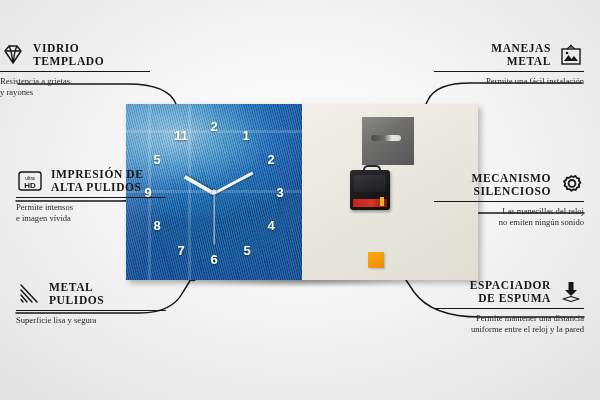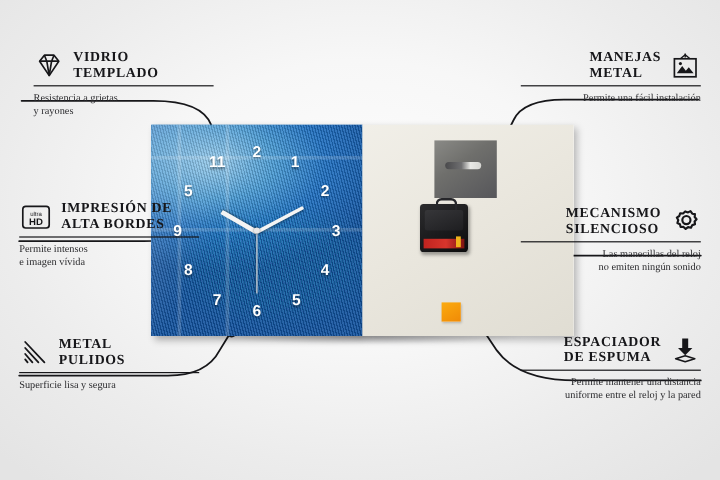--- a/index.html
+++ b/index.html
@@ -95,21 +95,21 @@
 
   
   .callout{position:absolute;}
   .callout .head{display:flex;align-items:center;gap:7px;}
   .callout.right .head{justify-content:flex-end;}
   .title{
     font-family:"Liberation Serif",serif;font-weight:bold;
     font-size:11.5px;letter-spacing:.6px;color:#17171a;line-height:13px;
   }
   .callout.left .title{text-align:left;}
-  .callout.right .title{}
+  .callout.right .title{text-align:right;}
   .rule{height:1.4px;background:#17171a;margin:3px 0 4px;}
   .desc{
     font-size:8.6px;line-height:10.5px;color:#2a2a2d;
     font-family:"Liberation Serif",serif;
   }
   .callout.right .desc{text-align:right;}
   .ic{flex:0 0 auto;display:block;}
 
   #lines{position:absolute;left:0;top:0;width:600px;height:400px;}
 </style>
@@ -176,21 +176,21 @@
         <div class="face"></div>
         <div class="batt">
             <b></b>
           </div>
       </div>
       <div id="foam"></div>
     </div>
 
   </div>
 
-  <div class="callout left" style="left:28px;top:42px;width:150px">
+  <div class="callout left" style="left:0;top:42px;width:150px">
     <div class="head">
       <svg class="ic" width="26" height="24" viewBox="0 0 26 24">
         <g fill="none" stroke="#17171a" stroke-width="1.4" stroke-linejoin="round">
           <path d="M5,8 L9,3 L17,3 L21,8 L13,20 Z"></path>
           <path d="M5,8 L21,8 M9,3 L11,8 L13,20 M17,3 L15,8 L13,20"></path>
         </g>
       </svg>
       <div class="title">
         <div>VIDRIO</div>
         <div>TEMPLADO</div>
@@ -205,21 +205,21 @@
 
   <div class="callout left" style="left:16px;top:168px;width:150px">
     <div class="head">
       <svg class="ic" width="28" height="24" viewBox="0 0 28 24">
         <rect x="3" y="3" width="22" height="18" rx="2.5" fill="none" stroke="#17171a" stroke-width="1.4"></rect>
         <text x="14" y="11" text-anchor="middle" font-family="Liberation Sans, sans-serif" font-size="5" fill="#17171a">ultra</text>
         <text x="14" y="18.5" text-anchor="middle" font-family="Liberation Sans, sans-serif" font-weight="bold" font-size="8" fill="#17171a">HD</text>
       </svg>
       <div class="title">
         <div>IMPRESIÓN DE</div>
-        <div>ALTA BORDES</div>
+        <div>ALTA PULIDOS</div>
       </div>
     </div>
     <div class="rule"></div>
     <div class="desc">
       <div>Permite intensos</div>
       <div>e imagen vívida</div>
     </div>
   </div>
 
   <div class="callout left" style="left:16px;top:281px;width:150px">

